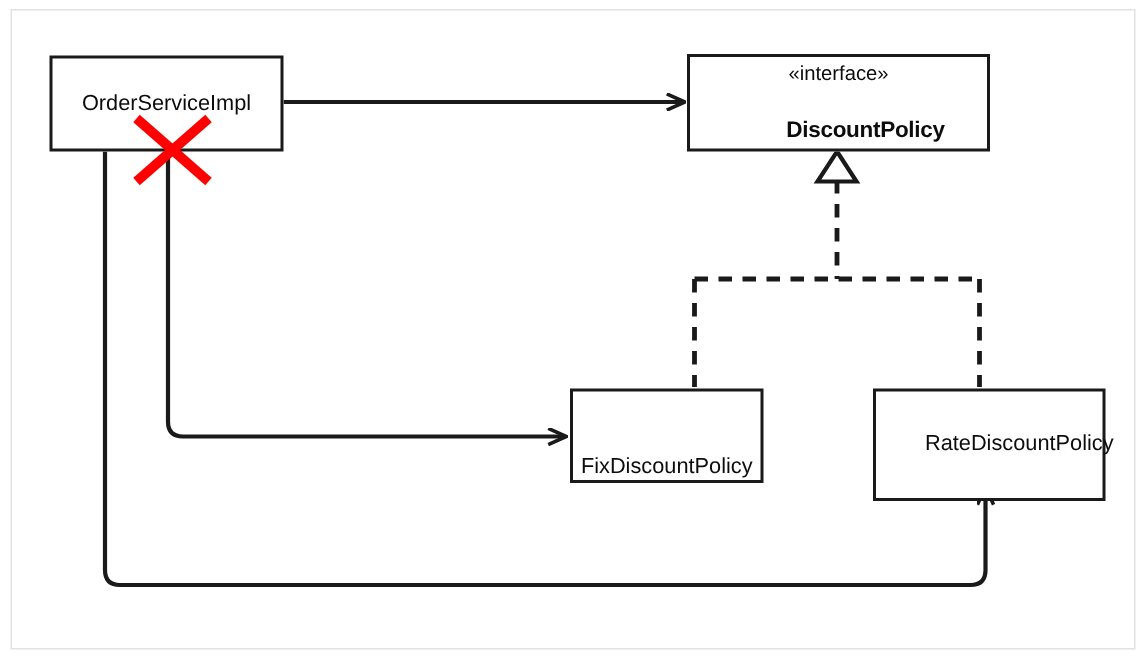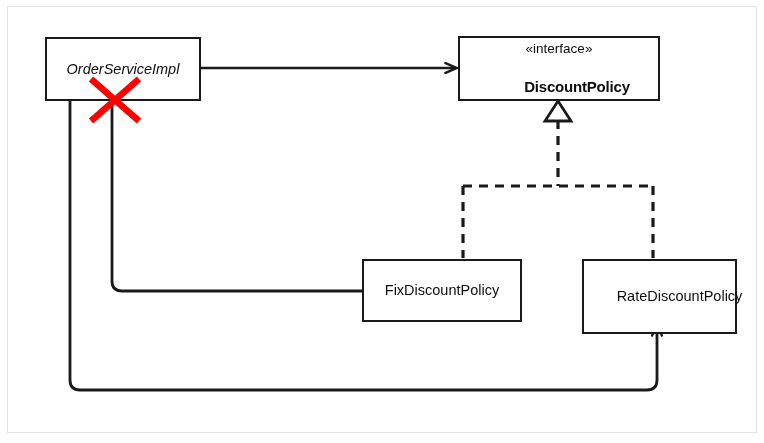--- a/index.html
+++ b/index.html
@@ -53,38 +53,38 @@
     line-height: 1.3;
   }
   .classname-bold {
     font-size: 15px;
     font-weight: bold;
     line-height: 1.3;
     letter-spacing: -0.2px;
     margin-left: 36px;
   }
   #box-order-service {
-    left: 45px;
+    left: 33px;
     top: 37px;
     width: 156px;
     height: 64px;
-    font-style: italic;
   }
   #box-discount-policy {
     left: 458px;
     top: 36px;
     width: 202px;
     height: 65px;
     gap: 19px;
   }
   #box-fix-discount {
-    left: 362px;
+    left: 380px;
     top: 259px;
-    width: 160px;
+    width: 129px;
     height: 63px;
+    justify-content: flex-end;
   }
   #box-rate-discount {
     left: 582px;
     top: 259px;
     width: 155px;
     height: 75px;
     padding-left: 40px;
   }
   .red-x {
     position: absolute;

